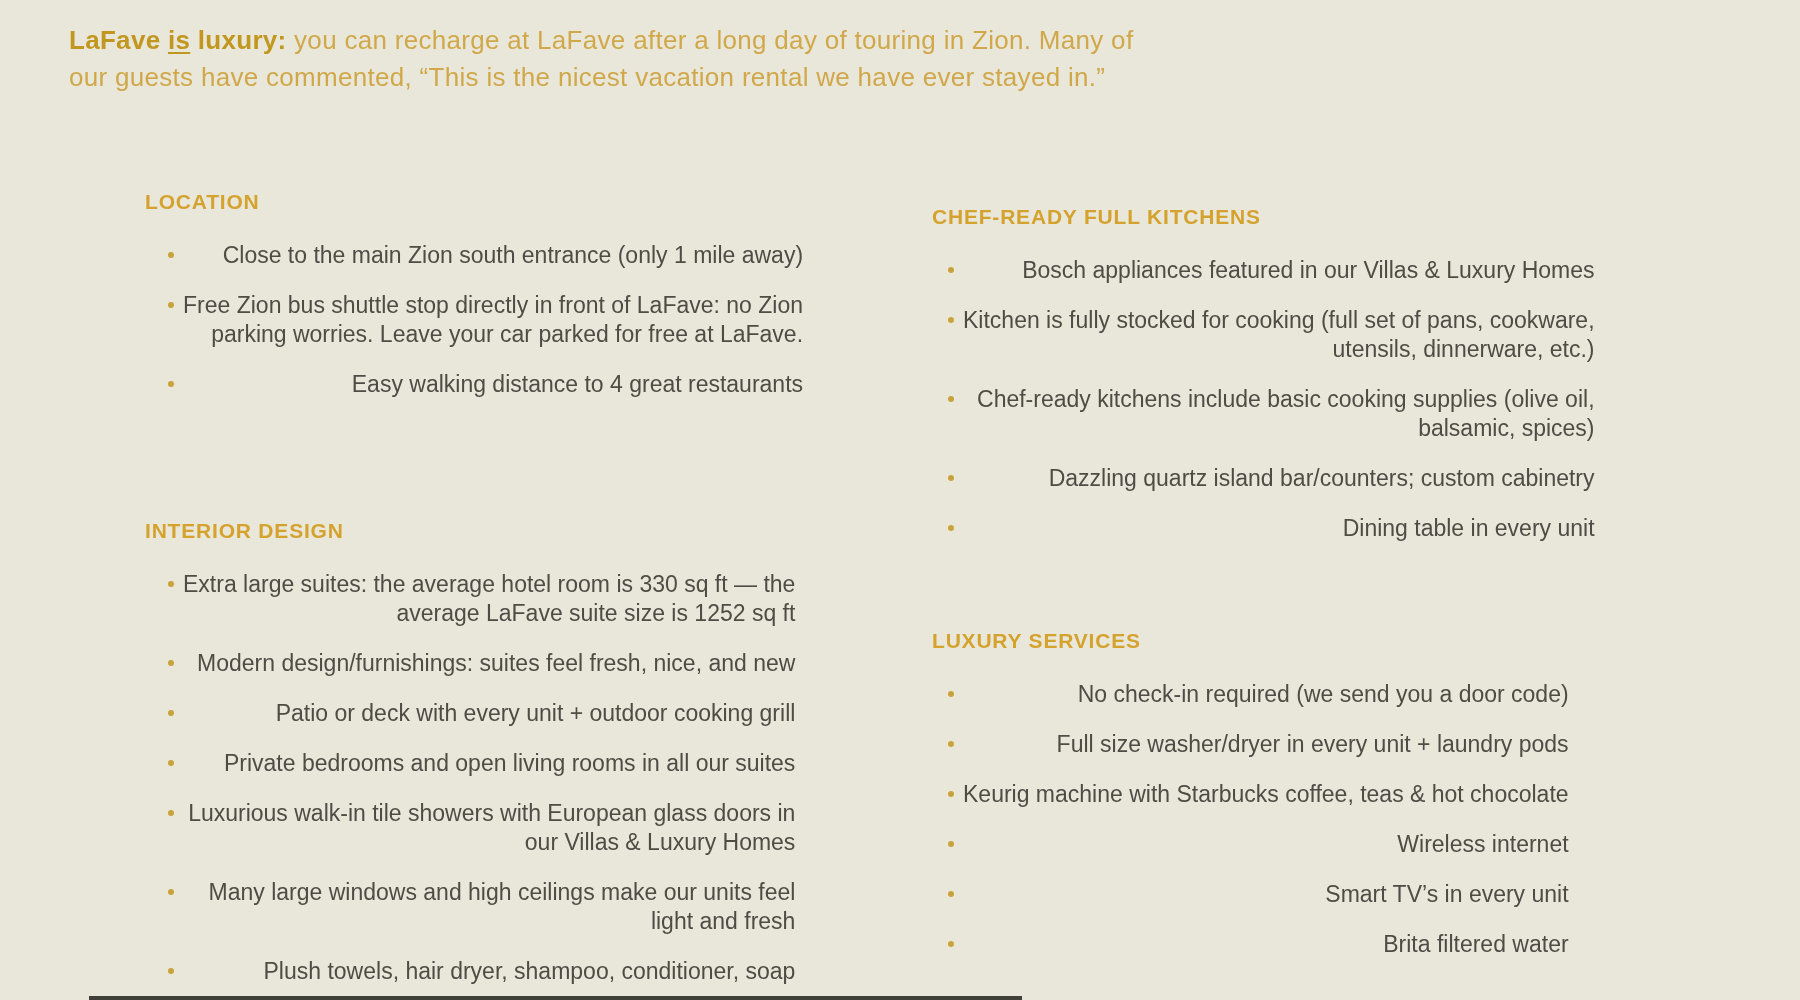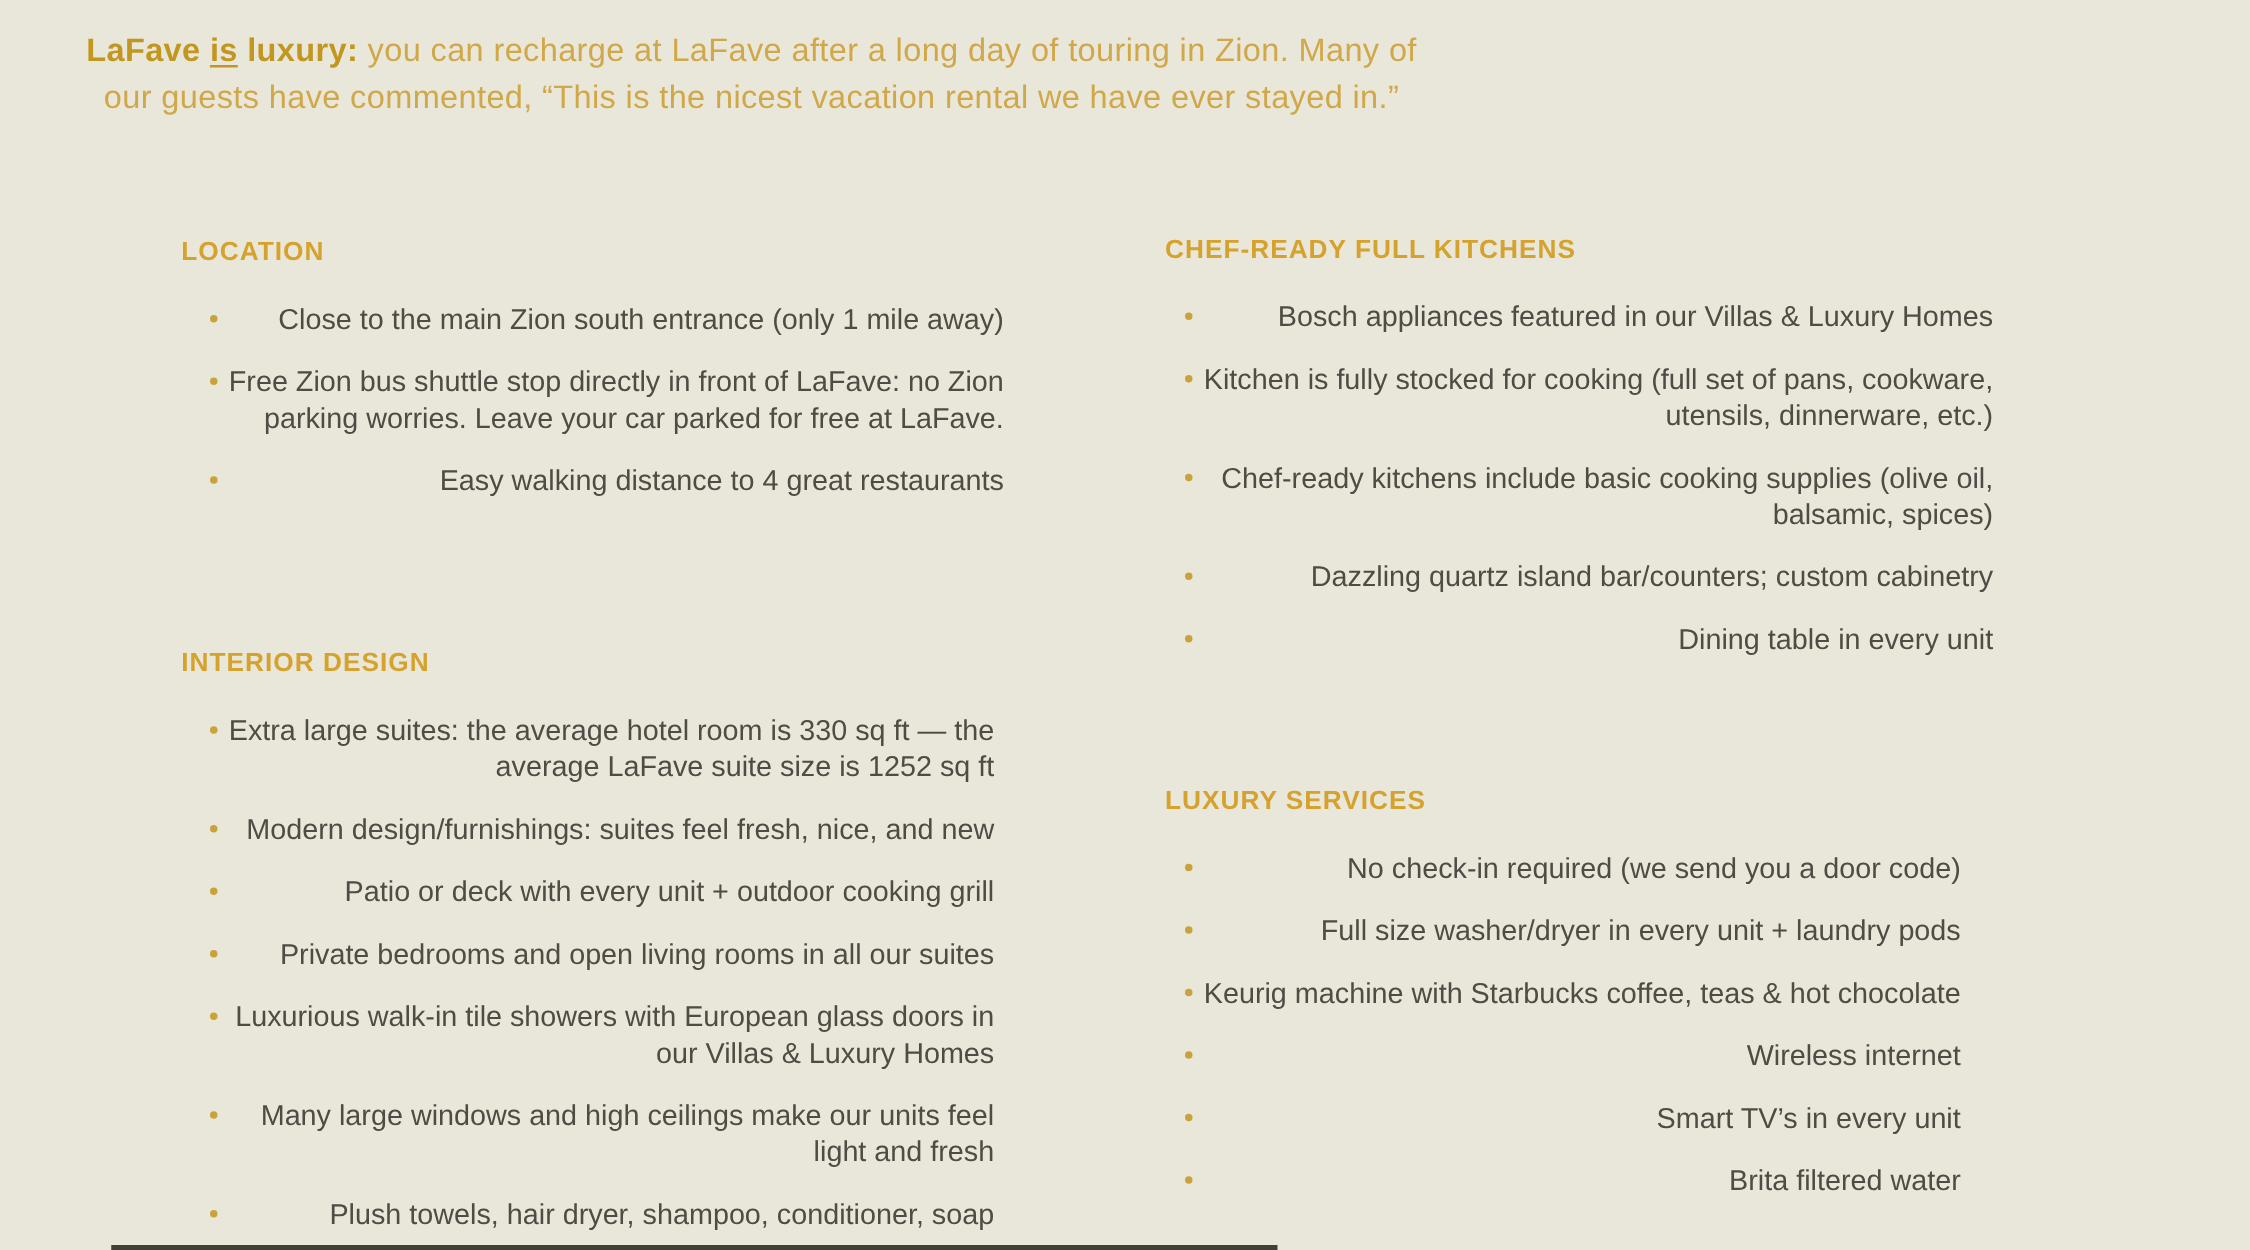--- a/index.html
+++ b/index.html
@@ -13,21 +13,20 @@
   .at-zion{
     position:absolute;left:1619px;top:0;
     font-size:10px;font-weight:700;letter-spacing:4.5px;
     color:var(--logo-dark,#3C3B33);
   }
   .intro{
     position:absolute;left:69px;top:22px;
     font-size:26px;line-height:37px;letter-spacing:.3px;
     color:var(--intro-gold,#D0A84A);
     white-space:nowrap;
-    text-align:center;
   }
   .intro .lead{font-weight:700;color:var(--intro-gold-bold,#C2971F);}
   .intro .u{text-decoration:underline;text-underline-offset:3px;}
   .section{position:absolute;}
   .section h2{
     margin:0 0 27px 0;
     font-size:21px;line-height:24px;font-weight:700;letter-spacing:.8px;
     color:var(--heading-gold,#D5A22E);
     white-space:nowrap;
   }
@@ -40,21 +39,21 @@
     color:var(--body-text,#4E4C44);
     white-space:nowrap;
     text-align:right;
   }
   .dot{
     position:absolute;left:0;top:11px;width:6px;height:6px;border-radius:50%;
     background:var(--bullet-gold,#C9A23A);
   }
   #sec-location{left:145px;top:190px;}
   #sec-interior{left:145px;top:519px;}
-  #sec-kitchens{left:932px;top:188px;}
+  #sec-kitchens{left:932px;top:205px;}
   #sec-luxury{left:932px;top:629px;}
   .bottom-edge{
     position:absolute;left:89px;bottom:0;width:933px;height:4px;
     background:#403F38;
   }
 </style>
 </head>
 <body>
 
 <div class="page">

